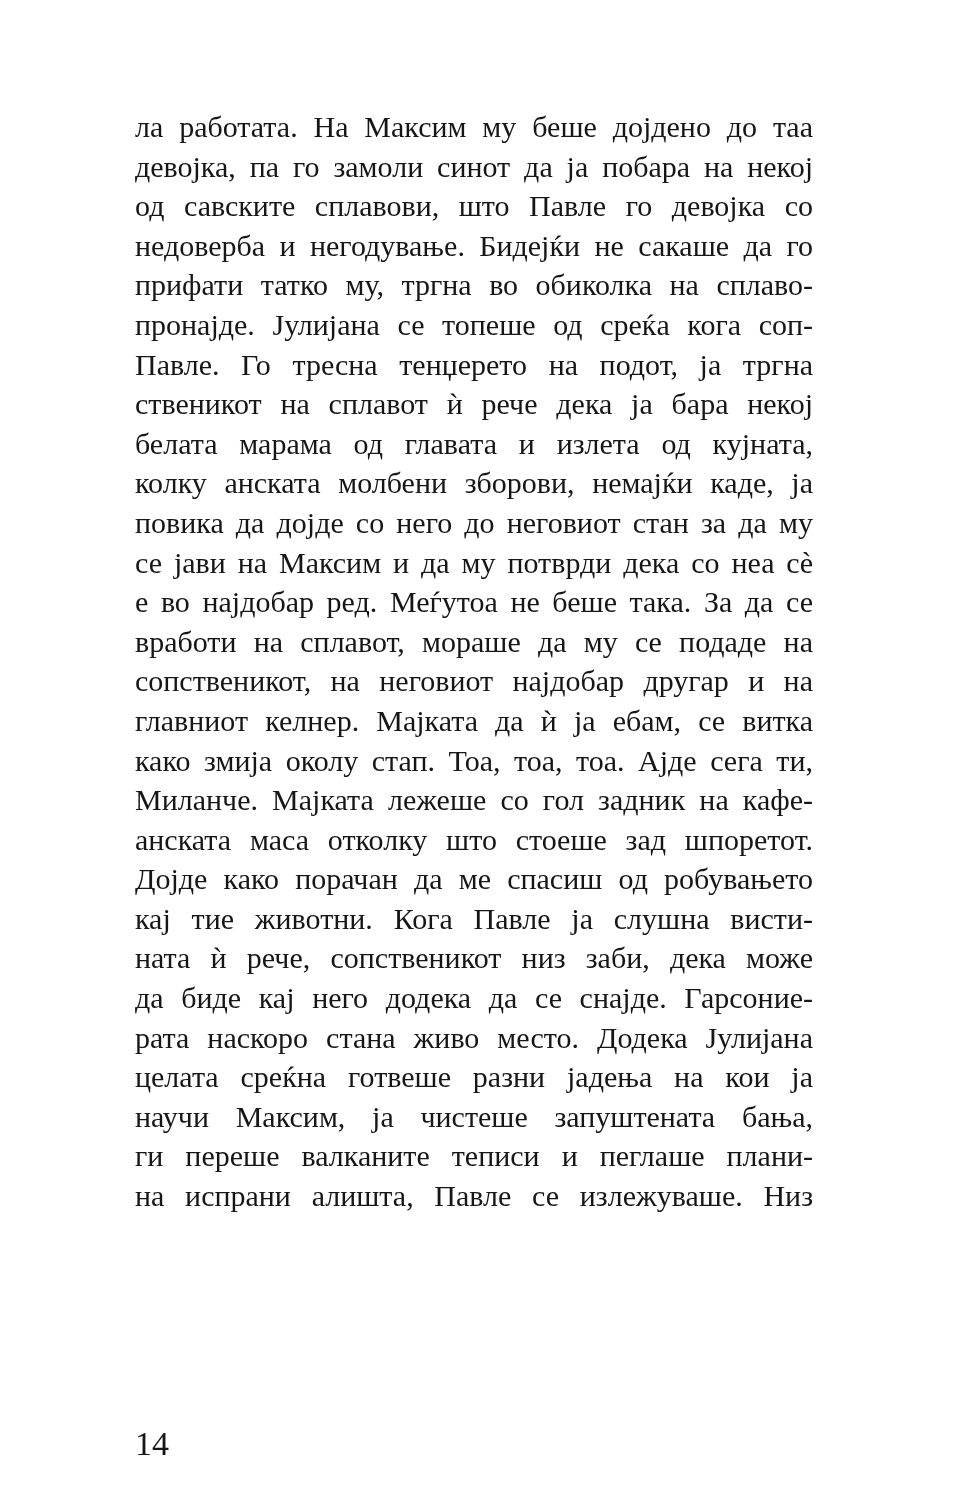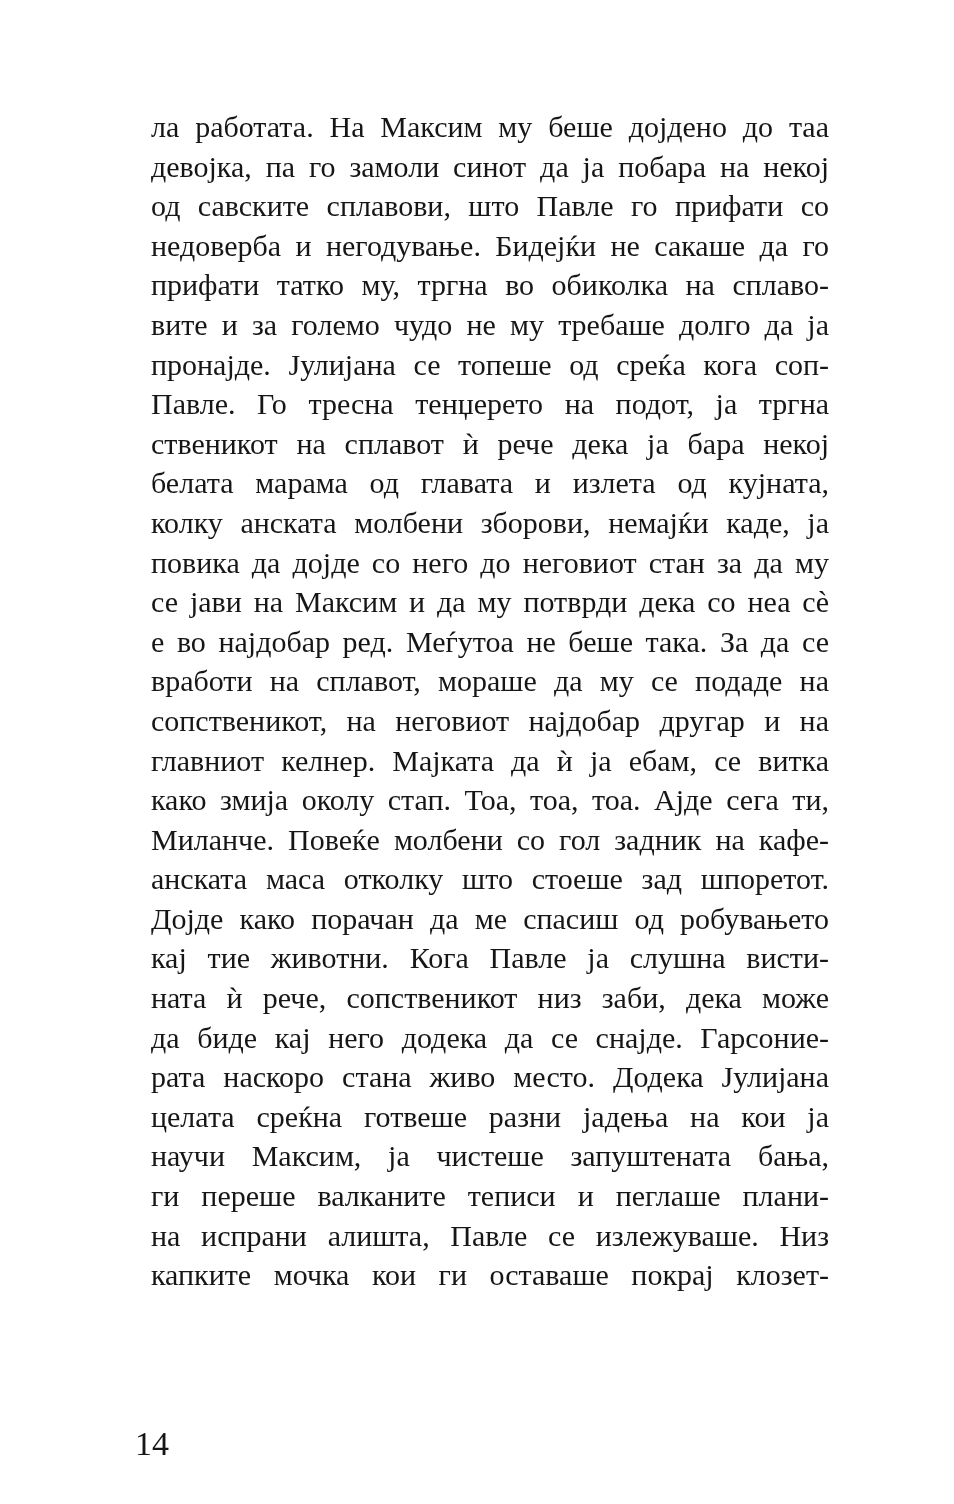--- a/index.html
+++ b/index.html
@@ -16,21 +16,20 @@
     font-family: "Liberation Serif", "DejaVu Serif", serif;
   }
   .text-block {
     position: absolute;
     left: 135px;
     top: 107px;
     width: 678px;
     font-size: 30px;
     line-height: 39.6px;
     color: #161616;
-    margin-left: 16px;
   }
   .line {
     text-align: justify;
     text-align-last: justify;
     text-justify: inter-word;
     width: 100%;
   }
   .folio {
     position: absolute;
     left: 135px;
@@ -42,43 +41,41 @@
     color: #161616;
   }
 </style>
 </head>
 <body>
 
 <div class="page">
   <div class="text-block">
     <div class="line">ла работата. На Максим му беше дојдено до таа</div>
     <div class="line">девојка, па го замоли синот да ја побара на некој</div>
-    <div class="line">од савските сплавови, што Павле го прифати со</div>
+    <div class="line">од савските сплавови, што Павле го девојка со</div>
     <div class="line">недоверба и негодување. Бидејќи не сакаше да го</div>
     <div class="line">прифати татко му, тргна во обиколка на сплаво-</div>
-    <div class="line">вите и за големо чудо не му требаше долго да ја</div>
     <div class="line">пронајде. Јулијана се топеше од среќа кога соп-</div>
     <div class="line">Павле. Го тресна тенџерето на подот, ја тргна</div>
     <div class="line">ственикот на сплавот ѝ рече дека ја бара некој</div>
     <div class="line">белата марама од главата и излета од кујната,</div>
     <div class="line">колку анската молбени зборови, немајќи каде, ја</div>
     <div class="line">повика да дојде со него до неговиот стан за да му</div>
     <div class="line">се јави на Максим и да му потврди дека со неа сѐ</div>
     <div class="line">е во најдобар ред. Меѓутоа не беше така. За да се</div>
     <div class="line">вработи на сплавот, мораше да му се подаде на</div>
     <div class="line">сопственикот, на неговиот најдобар другар и на</div>
     <div class="line">главниот келнер. Мајката да ѝ ја ебам, се витка</div>
     <div class="line">како змија околу стап. Тоа, тоа, тоа. Ајде сега ти,</div>
-    <div class="line">Миланче. Повеќе молбени со гол задник на кафе-</div>
+    <div class="line">Миланче. Мајката лежеше со гол задник на кафе-</div>
     <div class="line">анската маса отколку што стоеше зад шпоретот.</div>
     <div class="line">Дојде како порачан да ме спасиш од робувањето</div>
     <div class="line">кај тие животни. Кога Павле ја слушна висти-</div>
     <div class="line">ната ѝ рече, сопственикот низ заби, дека може</div>
     <div class="line">да биде кај него додека да се снајде. Гарсоние-</div>
     <div class="line">рата наскоро стана живо место. Додека Јулијана</div>
     <div class="line">целата среќна готвеше разни јадења на кои ја</div>
     <div class="line">научи Максим, ја чистеше запуштената бања,</div>
     <div class="line">ги переше валканите теписи и пеглаше плани-</div>
     <div class="line">на испрани алишта, Павле се излежуваше. Низ</div>
-    <div class="line">капките мочка кои ги оставаше покрај клозет-</div>
   </div>
   <div class="folio">14</div>
 </div>
 
 </body></html>

